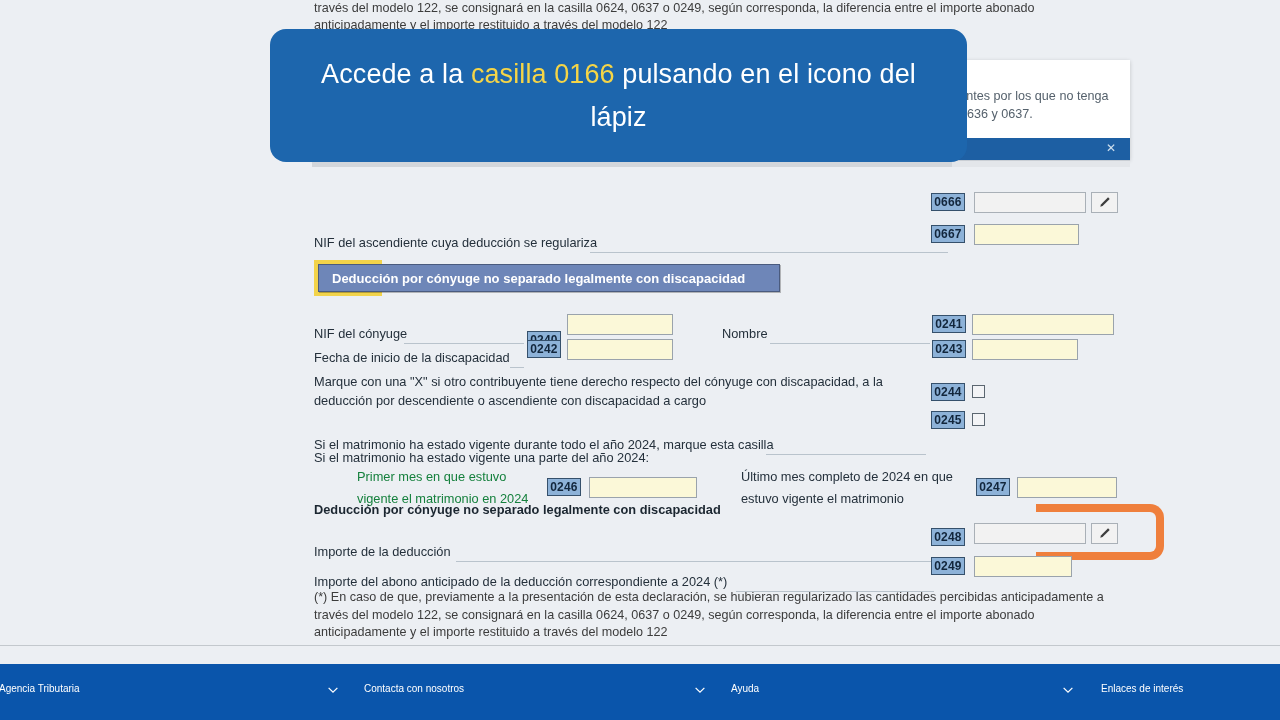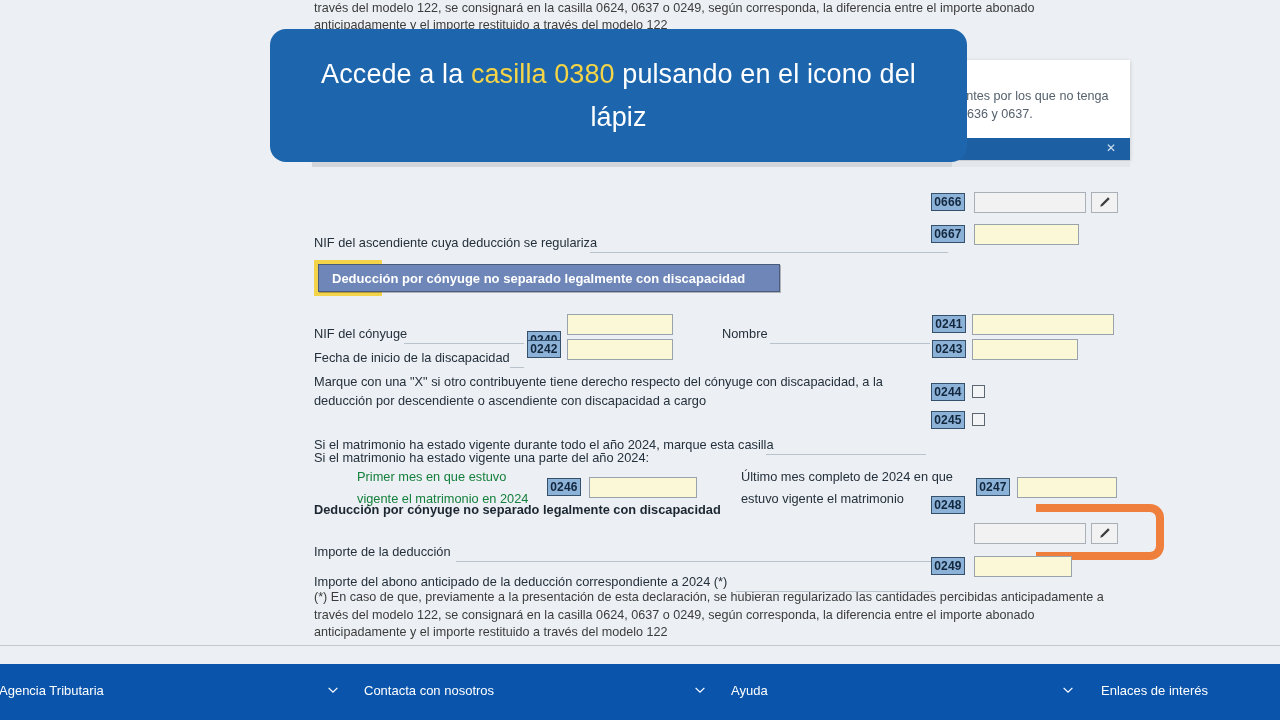--- a/index.html
+++ b/index.html
@@ -112,21 +112,21 @@
     border-radius: 0 14px 14px 0;
   }
 
   
   .divider { position:absolute; left:0; top:645px; width:1280px; height:1px; background:#c3c8cd;}
   .footer {
     position: absolute; left: 0; top: 664px; width: 1280px; height: 56px;
     background: #0a55ab;
   }
   .f-item {
-    position: absolute; top: 19px; color: #ffffff; font-size: 13px;
+    position: absolute; top: 19px; color: #ffffff; font-size: 10px;
     white-space: nowrap;
   }
   .f-chev { position:absolute; top:19px; width:14px; height:14px; }
   .f-chev svg { display:block; }
 </style>
 </head>
 <body>
 
 <div id="stage">
 
@@ -141,21 +141,21 @@
       <span class="ghost-link">Más información en Ayuda</span>
       <span class="ghost-x">✕</span>
     </div>
   </div>
   <div class="ghost-scroll">
     <div class="ghost-scroll-thumb"></div>
   </div>
 
   <div class="banner">
     <div class="banner-text">
-      <span>Accede a la </span><span class="hl">casilla 0380</span><span> pulsando en el icono del lápiz</span>
+      <span>Accede a la </span><span class="hl">casilla 0166</span><span> pulsando en el icono del lápiz</span>
     </div>
   </div>
 
   <div class="casilla" style="left:931px; top:193px;">0666</div>
   <div class="fld white" style="left:974px; top:192px; width:112px;"></div>
   <div class="pencil-btn" style="left:1091px; top:192px;">
     <svg width="13" height="13" viewBox="0 0 16 16">
       <path d="M12.4 1.6 L14.4 3.6 L5.6 12.4 L2.8 13.2 L3.6 10.4 Z" fill="#3d3d3d"></path>
     </svg>
   </div>
@@ -218,21 +218,21 @@
   <div class="fld" style="left:1017px; top:477px; width:100px;"></div>
 
   <div class="subhead">Deducción por cónyuge no separado legalmente con discapacidad</div>
 
   <div class="orange-ann"></div>
 
   <div class="row" style="left:314px; top:542px;">
     <span class="lbl">Importe de la deducción</span>
     <span class="leader" style="left:142px; width:476px;"></span>
   </div>
-  <div class="casilla" style="left:931px; top:496px;">0248</div>
+  <div class="casilla" style="left:931px; top:528px;">0248</div>
   <div class="fld white" style="left:974px; top:523px; width:112px;"></div>
   <div class="pencil-btn" style="left:1091px; top:523px;">
     <svg width="13" height="13" viewBox="0 0 16 16">
       <path d="M12.4 1.6 L14.4 3.6 L5.6 12.4 L2.8 13.2 L3.6 10.4 Z" fill="#3d3d3d"></path>
     </svg>
   </div>
 
   <div class="row" style="left:314px; top:572px;">
     <span class="lbl">Importe del abono anticipado de la deducción correspondiente a 2024 (*)</span>
     <span class="leader" style="left:422px; width:198px;"></span>

